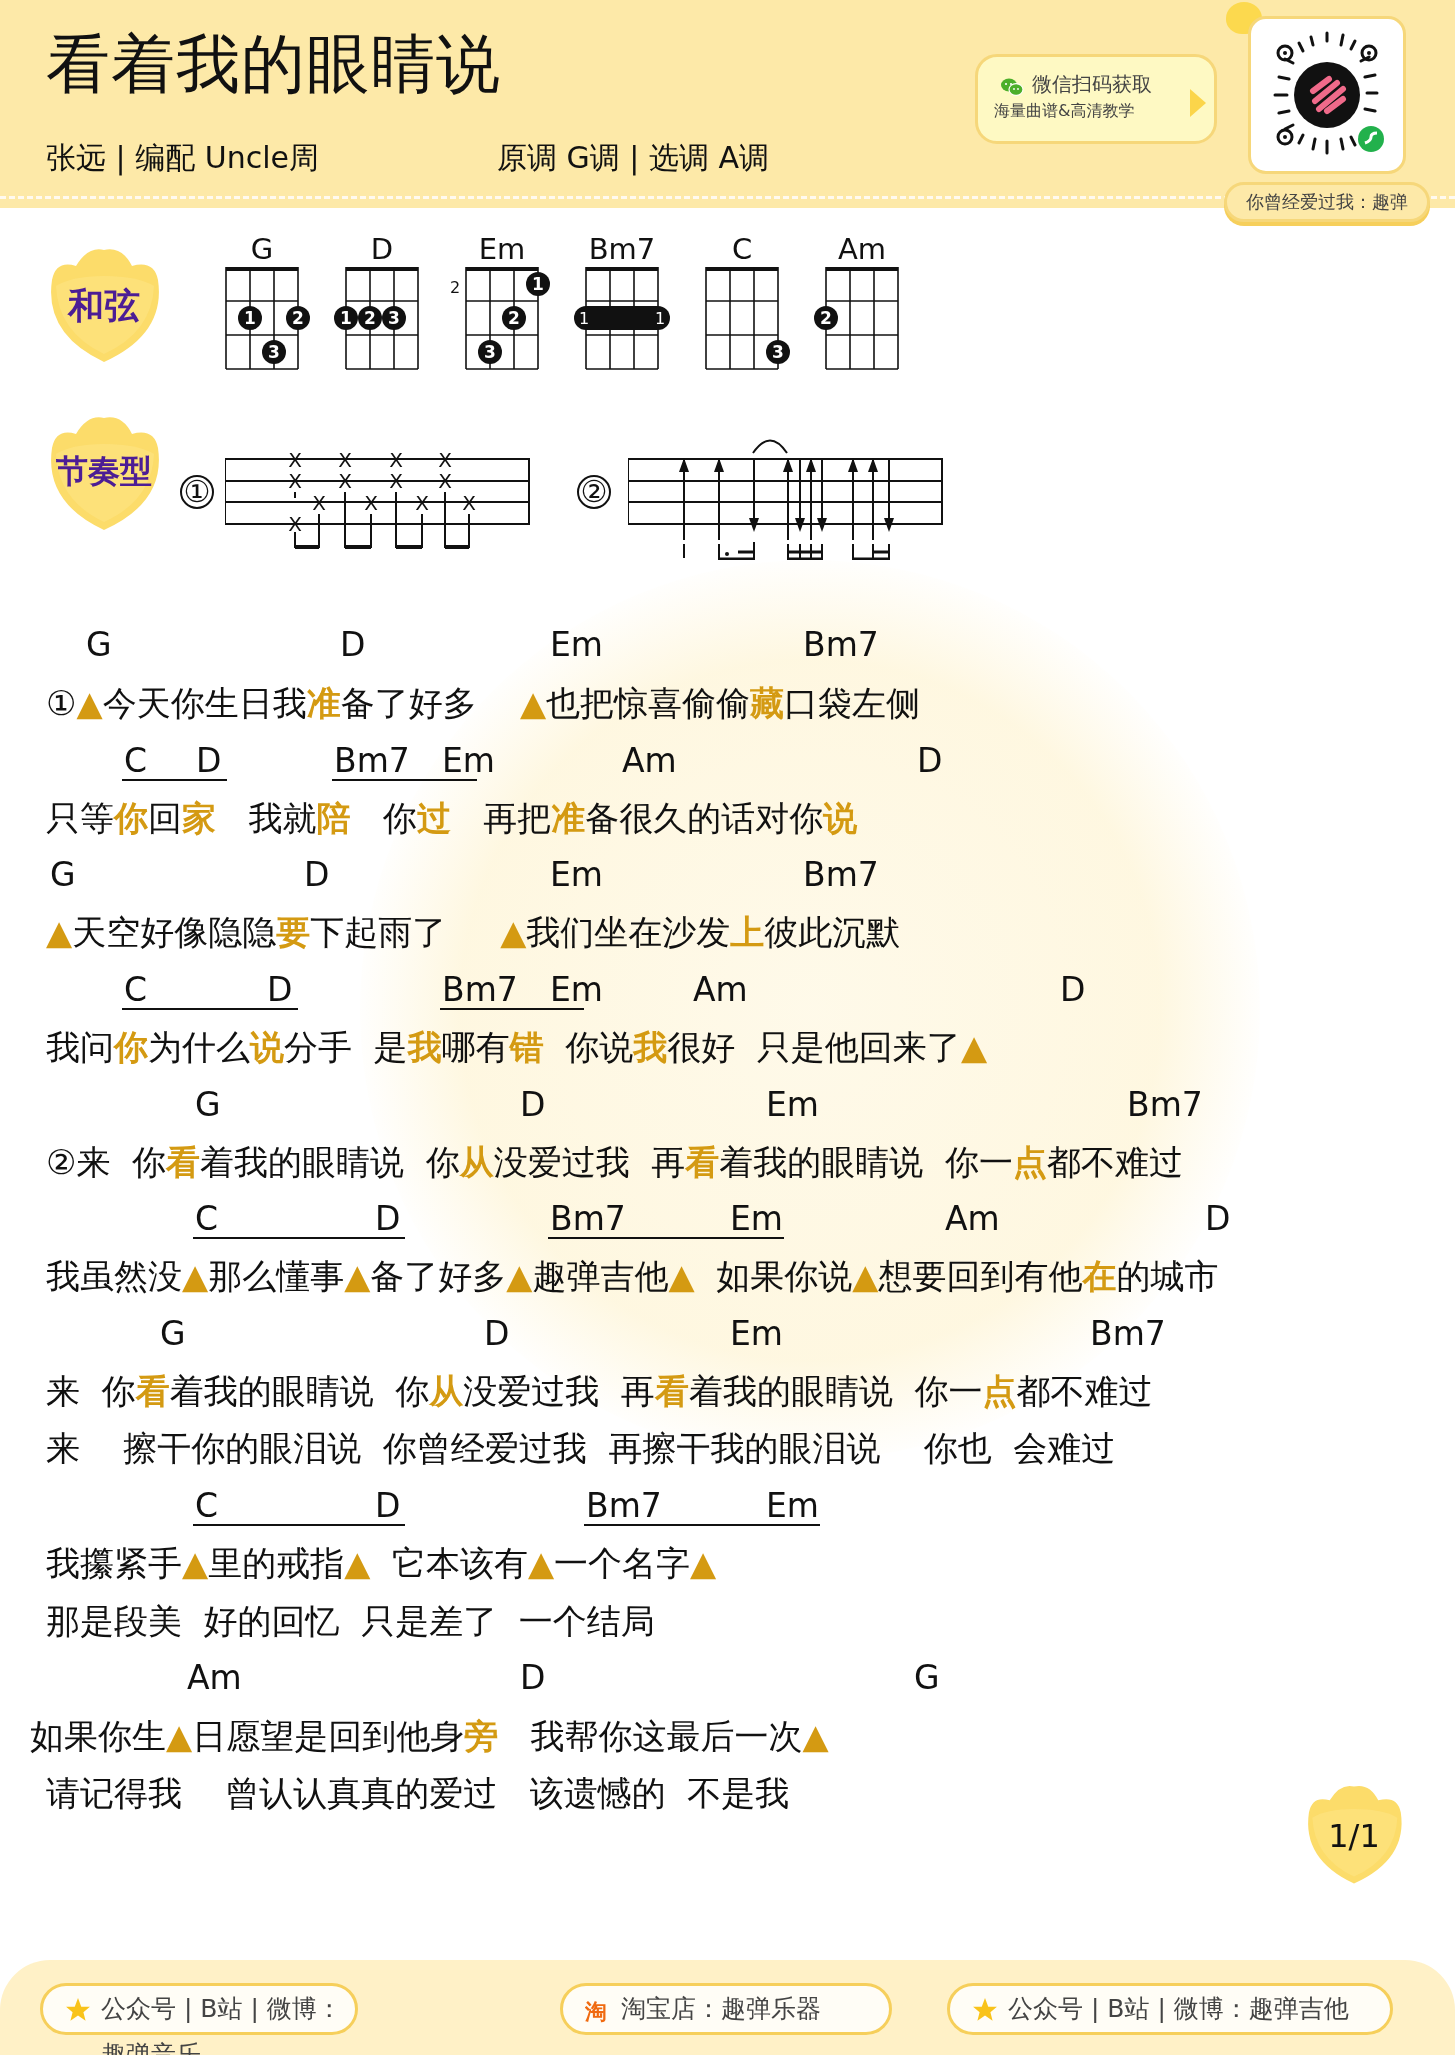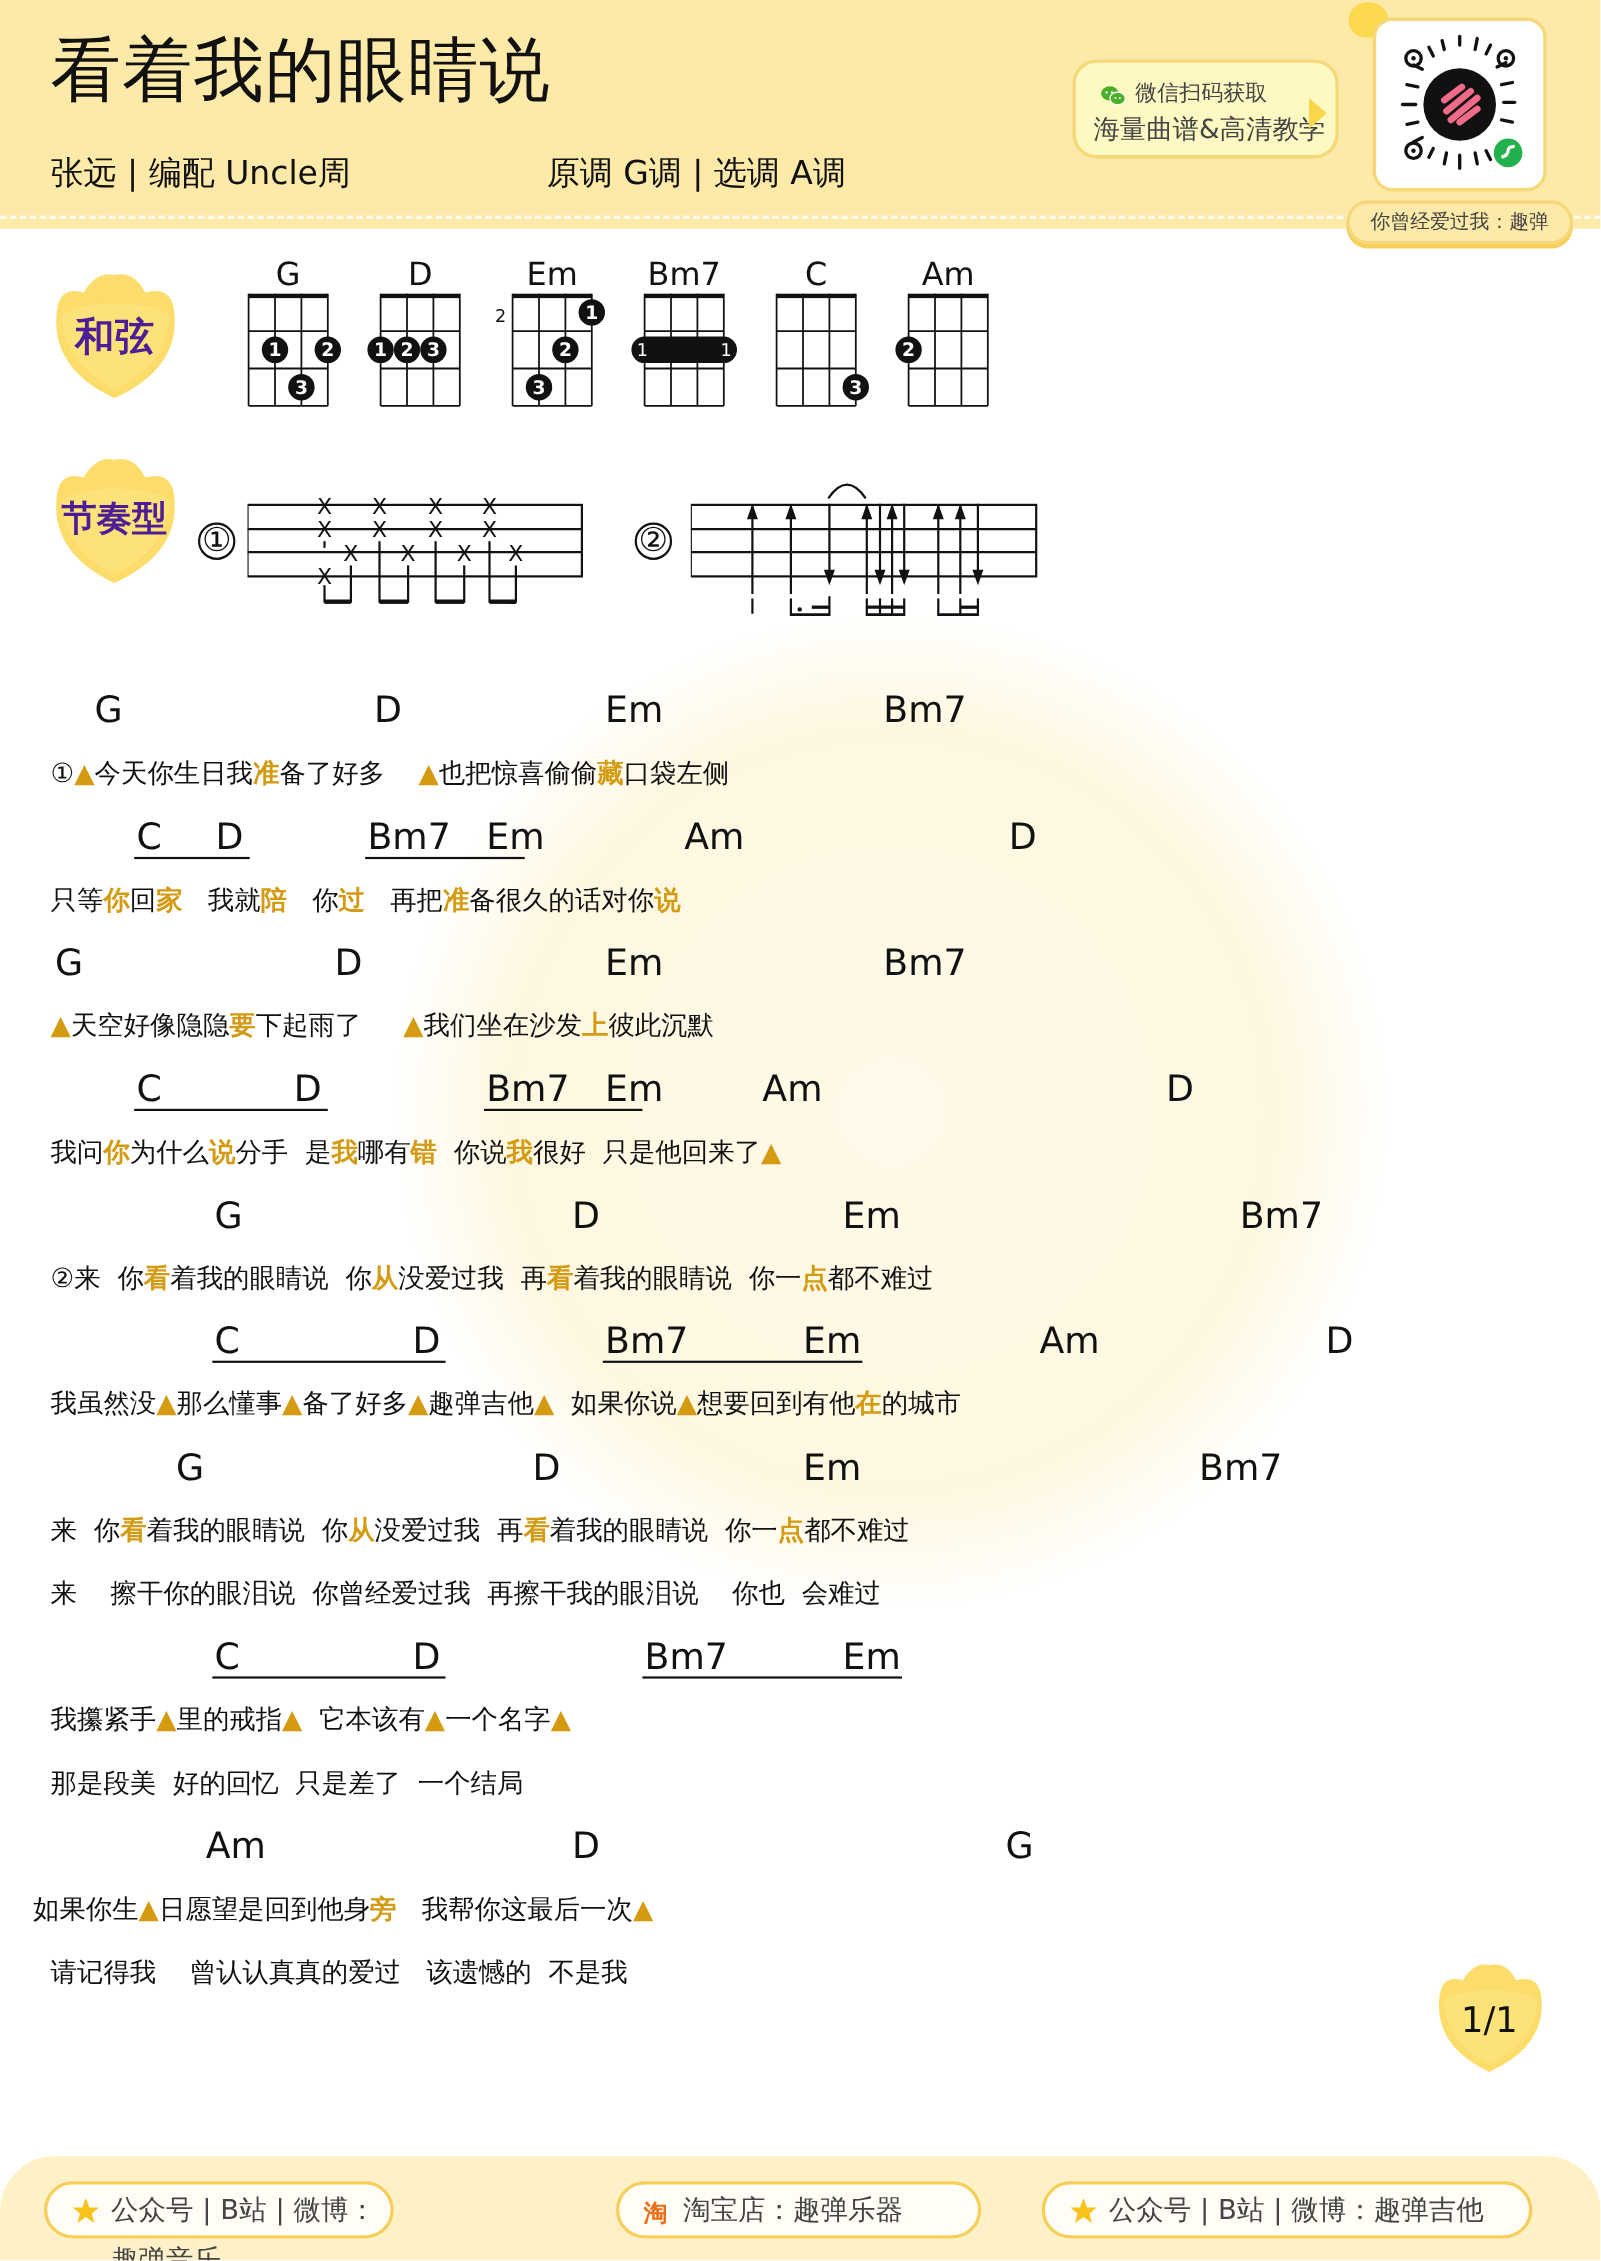--- a/index.html
+++ b/index.html
@@ -7,38 +7,38 @@
   body { position: relative; font-family: "DejaVu Sans", "Liberation Sans", sans-serif; color: #111; }
 
   .header { position: absolute; left: 0; top: 0; width: 1455px; height: 208px; background: #fde9a8; }
   .header-dash { position: absolute; left: 0; top: 196px; width: 1455px; height: 0; border-top: 3px dashed #fffaf0; }
   .title { position: absolute; left: 46px; top: 24px; font-size: 64px; line-height: 80px; font-weight: 400; letter-spacing: 1px; }
   .subtitle { position: absolute; top: 134px; font-size: 30px; line-height: 48px; }
 
   .promo { position: absolute; left: 975px; top: 54px; width: 242px; height: 90px; background: #fef9c3; border: 3px solid #f6d77a; border-radius: 22px; }
   .promo .wx { position: absolute; left: 22px; top: 20px; width: 24px; height: 20px; }
   .promo .l1 { position: absolute; left: 54px; top: 14px; font-size: 20px; color: #444; }
-  .promo .l2 { position: absolute; left: 16px; top: 44px; font-size: 24px; color: #444; }
+  .promo .l2 { position: absolute; left: 16px; top: 44px; font-size: 16px; color: #444; }
   .promo .arrow { position: absolute; right: 8px; top: 32px; width: 0; height: 0; border-top: 14px solid transparent; border-bottom: 14px solid transparent; border-left: 16px solid #fbd54a; }
 
   .qr-card { position: absolute; left: 1248px; top: 16px; width: 158px; height: 158px; background: #fff; border: 3px solid #f6d77a; border-radius: 18px; }
   .qr-blob { position: absolute; left: 1226px; top: 2px; width: 36px; height: 32px; background: #fcd94e; border-radius: 50% 50% 45% 45%; }
   .qr-label { position: absolute; left: 1224px; top: 182px; width: 206px; height: 40px; background: #fde9a8; border: 3px solid #f6d77a; border-radius: 20px; text-align: center; font-size: 18px; line-height: 34px; color: #444; box-shadow: 0 4px 0 #f6cf5b; }
 
   .badge { position: absolute; width: 124px; height: 120px; }
   .badge .shape { position: absolute; left: 0; top: 0; }
   .badge-text { position: absolute; left: 0; width: 100%; text-align: center; color: #4c1d95; font-weight: 700; }
 
   .chord-diagram { position: absolute; top: 232px; width: 100px; height: 140px; }
   .chord-name { position: absolute; left: 0; top: 0; width: 72px; text-align: center; font-size: 29px; line-height: 34px; }
   .fret-label { position: absolute; font-size: 16px; left: -16px; top: 46px; }
 
   .staff-label { position: absolute; font-size: 30px; width: 34px; height: 34px; border: 2px solid #111; border-radius: 50%; text-align: center; line-height: 30px; }
   .chord { position: absolute; font-size: 33px; line-height: 40px; }
-  .lyric { position: absolute; font-size: 24px; line-height: 40px; white-space: pre; }
+  .lyric { position: absolute; font-size: 34px; line-height: 40px; white-space: pre; }
   .hl { color: #d49a12; font-weight: 700; }
   .tri { color: #d49a12; }
 
   .watermark { position: absolute; left: 360px; top: 560px; width: 900px; height: 900px; border-radius: 50%; background: radial-gradient(circle, rgba(253,233,168,0.25) 0%, rgba(253,233,168,0.35) 55%, rgba(253,233,168,0.0) 72%); pointer-events: none; }
 
   .footer { position: absolute; left: 0; top: 1960px; width: 1455px; height: 95px; background: #fff1c7; border-radius: 50px 50px 0 0; }
   .pill { position: absolute; top: 1983px; height: 52px; background: #fffdf6; border: 3px solid #f6cf5b; border-radius: 26px; font-size: 25px; line-height: 46px; color: #444; padding-left: 58px; }
   .pill .ic { position: absolute; left: 22px; top: 11px; width: 26px; height: 26px; }
 </style>
 </head>

